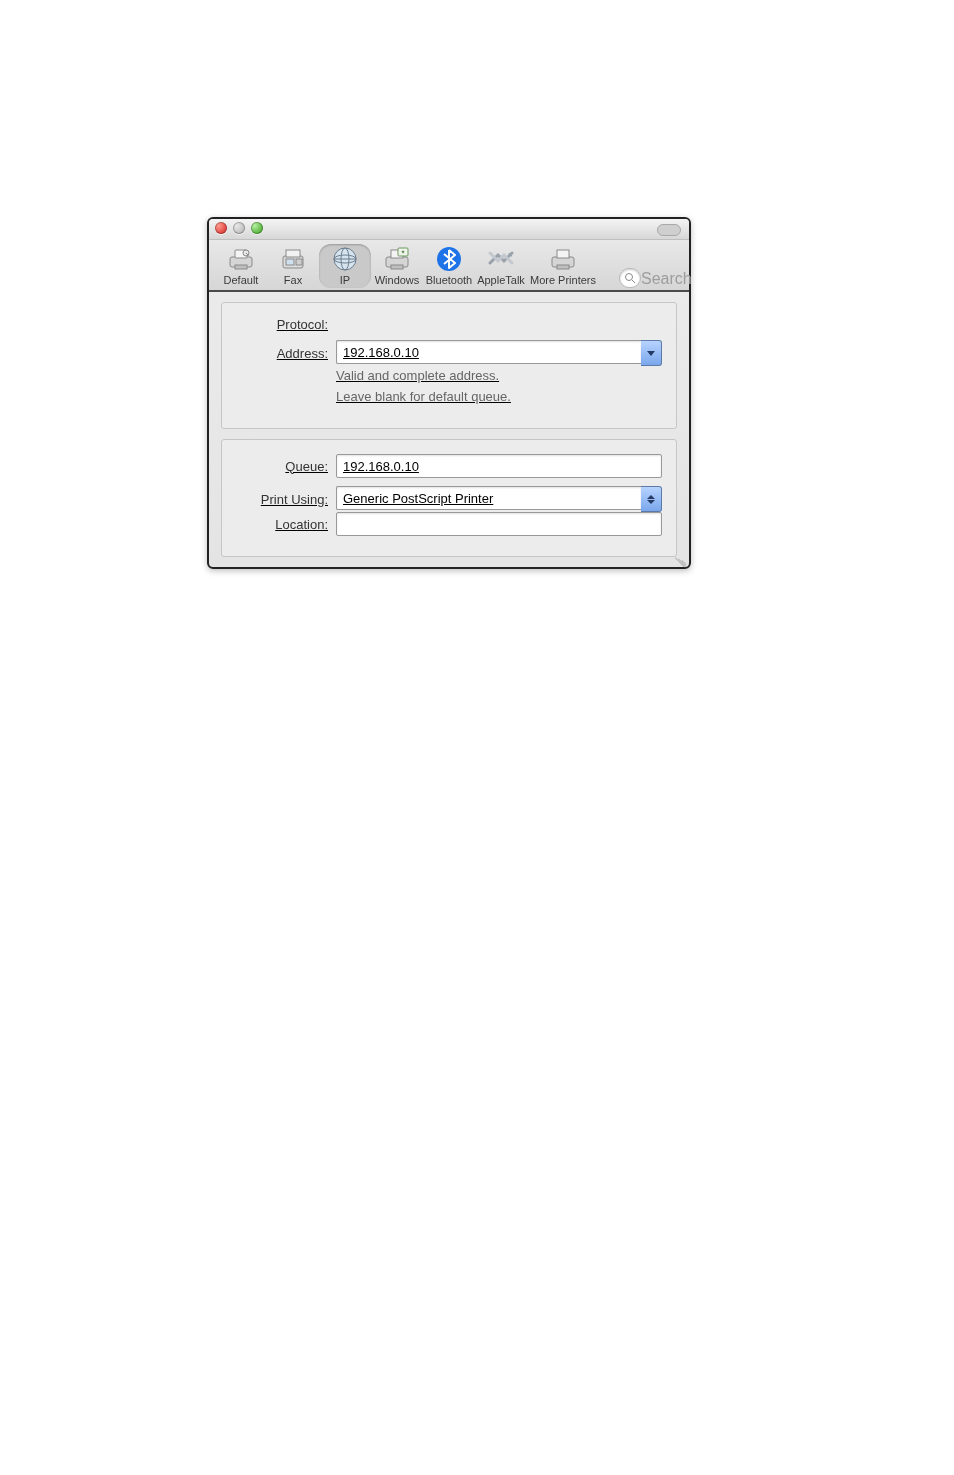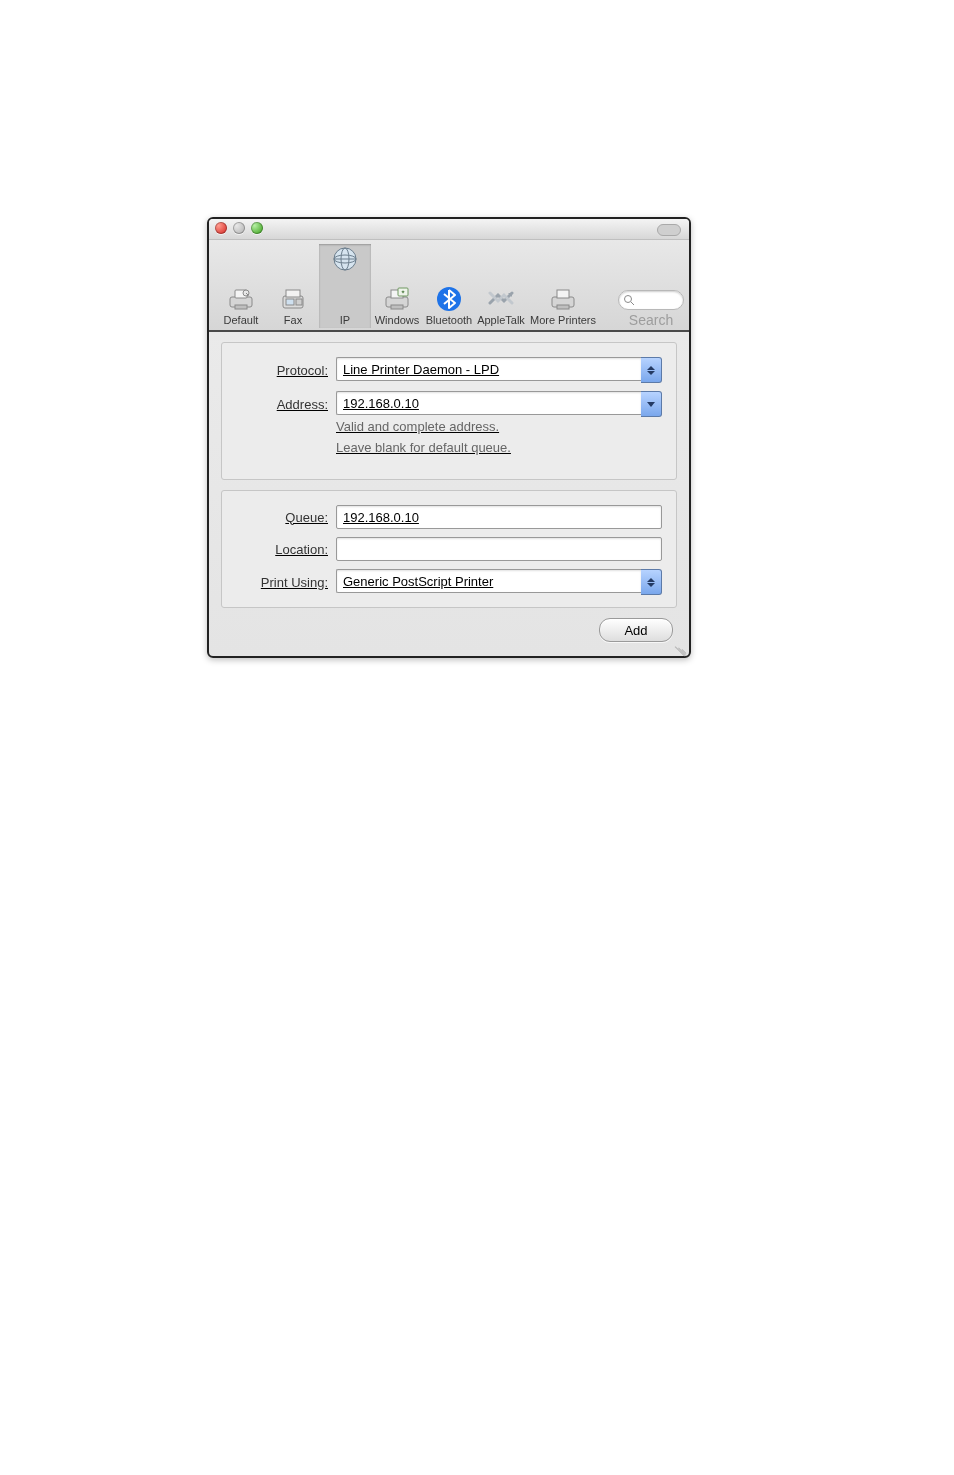--- a/index.html
+++ b/index.html
@@ -13,24 +13,24 @@
   .titlebar{height:20px;background:linear-gradient(#f4f4f4,#d7d7d7);border-top-left-radius:4px;border-top-right-radius:4px;position:relative;border-bottom:1px solid #bfbfbf;}
   .traffic{position:absolute;left:6px;top:3px;display:flex;gap:6px;}
   .tl{width:12px;height:12px;border-radius:50%;box-shadow:inset 0 0 0 1px rgba(0,0,0,0.25),0 1px 0 rgba(255,255,255,0.6);}
   .tl.red{background:radial-gradient(circle at 30% 30%,#ff9c8f,#e0443e 70%);}
   .tl.grey{background:radial-gradient(circle at 30% 30%,#e8e8e8,#bfbfbf 70%);}
   .tl.green{background:radial-gradient(circle at 30% 30%,#b6f0a4,#58b33c 70%);}
   .pill{position:absolute;right:8px;top:5px;width:22px;height:10px;border-radius:6px;background:#cfcfcf;border:1px solid #a9a9a9;}
   
   .toolbar{display:flex;align-items:flex-end;gap:0;padding:4px 6px 2px 6px;background:linear-gradient(#e8e8e8,#d6d6d6);border-bottom:2px solid #4b4b4b;text-align:center;}
   .titem{display:flex;flex-direction:column;align-items:center;width:52px;padding:2px 0;color:#3a3a3a;font-size:11px;}
-  .titem.sel{background:#c9c9c9;border-radius:0;box-shadow:inset 0 1px 2px rgba(0,0,0,0.25);gap:40px;}
+  .titem.sel{background:#c9c9c9;border-radius:12px;box-shadow:inset 0 1px 2px rgba(0,0,0,0.25);}
   .titem .ic{width:30px;height:26px;display:flex;align-items:center;justify-content:center;margin-bottom:2px;}
   .titem .lbl{white-space:nowrap;}
-  .searchwrap{margin-left:auto;width:64px;display:flex;flex-direction:column;align-items:center;color:#9d9d9d;font-size:14px;}
+  .searchwrap{margin-left:auto;width:64px;display:flex;align-items:center;color:#9d9d9d;font-size:16px;}
   .searchfield{width:56px;height:18px;border-radius:10px;background:#fff;border:1px solid #b8b8b8;box-shadow:inset 0 1px 2px rgba(0,0,0,0.2);display:flex;align-items:center;padding:0 4px;}
   .searchfield svg{flex:none;}
   
   .panel{margin:10px 12px;padding:14px 14px 12px 14px;background:#ececec;border:1px solid #c6c6c6;border-radius:3px;text-decoration:underline;}
   .row{display:flex;align-items:center;margin-bottom:8px;}
   .row .label{width:92px;text-align:right;margin-right:8px;color:#333;}
   .hint{margin:2px 0 6px 100px;font-size:13px;color:#666;}
   .field{flex:1;display:flex;}
   input.text,.select-body,.combo-body{
     flex:1;height:22px;background:#fff;border:1px solid #999;border-radius:2px;
@@ -167,27 +167,20 @@
           <line x1="8" y1="8" x2="11" y2="11" stroke="#8a8a8a"></line>
         </svg>
       </div>
       <span class="lbl disabled" style="margin-top:2px">Search</span>
     </div>
   </div>
 
   <div class="panel">
     <div class="row">
       <div class="label">Protocol:</div>
-      <div class="select">
-        <div class="select-body">Line Printer Daemon - LPD</div>
-        <div class="select-btn">
-            <div class="tri up"></div>
-            <div class="tri dn"></div>
-          </div>
-      </div>
     </div>
 
     <div class="row" style="margin-bottom:0">
       <div class="label">Address:</div>
       <div class="combo">
         <input class="combo-body" value="192.168.0.10" style="">
         <div class="combo-btn">
             <div class="tri"></div>
           </div>
       </div>
@@ -195,40 +188,37 @@
     <div class="hint">Valid and complete address.</div>
 
     <div class="hint" style="margin-bottom:12px">Leave blank for default queue.</div>
   </div>
 
   <div class="panel">
     <div class="row">
       <div class="label">Queue:</div>
       <div class="field">
           <input class="text" value="192.168.0.10" style="">
-        </div>
-    </div>
-    <div class="row">
-      <div class="label">Location:</div>
-      <div class="field">
-          <input class="text" value="" style="">
         </div>
     </div>
     <div class="row" style="margin-bottom:0">
       <div class="label">Print Using:</div>
       <div class="select">
         <div class="select-body">Generic PostScript Printer</div>
         <div class="select-btn">
             <div class="tri up"></div>
             <div class="tri dn"></div>
           </div>
       </div>
     </div>
-  </div>
-
-  <div class="footer">
-    <div class="btn">Add</div>
-  </div>
+    <div class="row">
+      <div class="label">Location:</div>
+      <div class="field">
+          <input class="text" value="" style="">
+        </div>
+    </div>
+  </div>
+
 
   <div class="resize">
       <span></span>
     </div>
 </div>
 
 </body></html>

